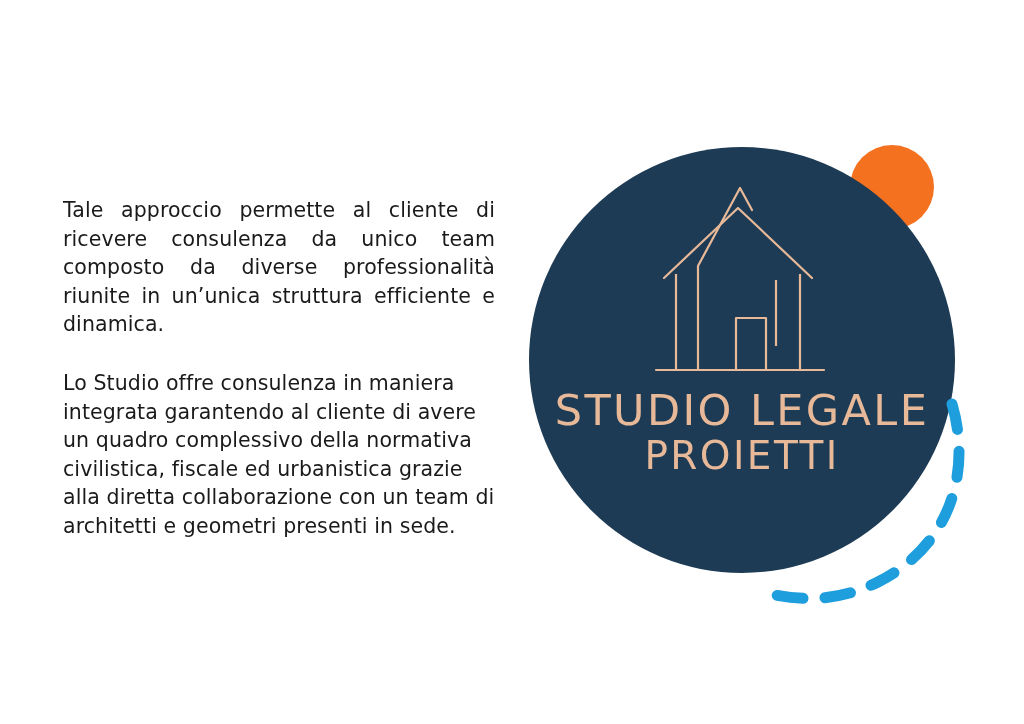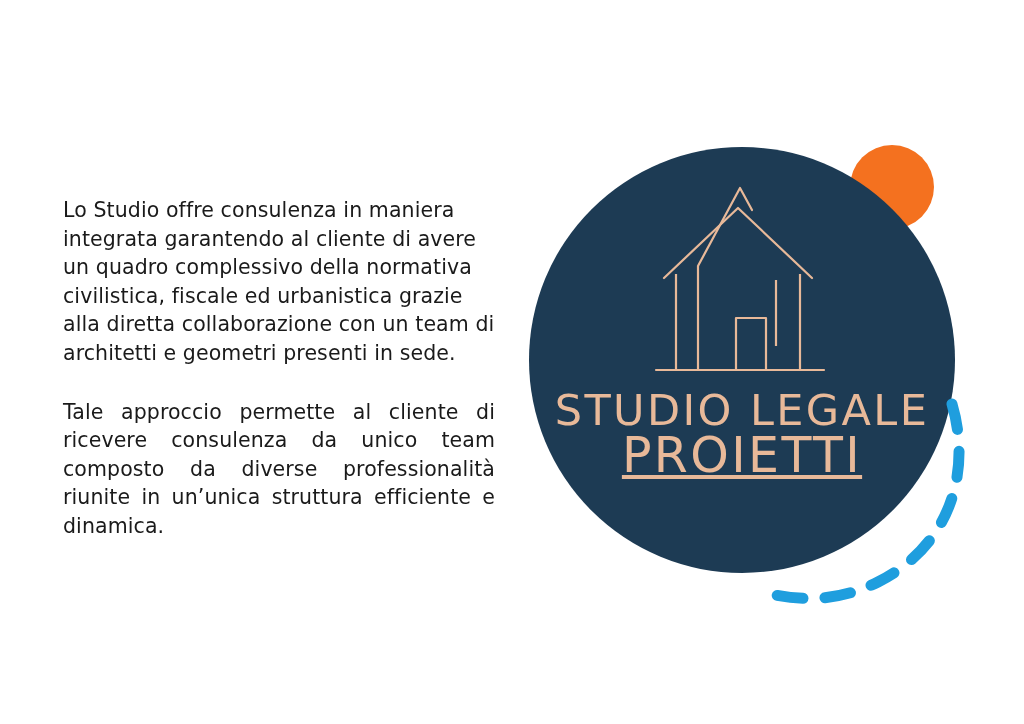--- a/index.html
+++ b/index.html
@@ -81,44 +81,43 @@
     text-align: center;
     color: #e8b999;
   }
   .logo-line1 {
     font-size: 43px;
     letter-spacing: 2.4px;
     line-height: 40px;
     font-weight: 400;
   }
   .logo-line2 {
-    font-size: 49px;
+    font-size: 39px;
     letter-spacing: 2.4px;
     line-height: 56px;
     font-weight: 400;
     margin-top: -2px;
-    text-decoration: underline;
   }
 
   
   .dash-arc {
     position: absolute;
     left: 700px;
     top: 380px;
     width: 300px;
     height: 260px;
     pointer-events: none;
   }
 </style>
 </head>
 <body>
 
 <div class="text-column">
+  <p class="para justified">Tale approccio permette al cliente di ricevere consulenza da unico team composto da diverse professionalità riunite in un’unica struttura efficiente e dinamica.</p>
   <p class="para">Lo Studio offre consulenza in maniera integrata garantendo al cliente di avere un quadro complessivo della normativa civilistica, fiscale ed urbanistica grazie alla diretta collaborazione con un team di architetti e geometri presenti in sede.</p>
-  <p class="para justified">Tale approccio permette al cliente di ricevere consulenza da unico team composto da diverse professionalità riunite in un’unica struttura efficiente e dinamica.</p>
 </div>
 
 <div class="logo-area">
 
   <div class="orange-dot"></div>
 
   <div class="logo-circle"></div>
 
   <div class="house-mark">
     <svg width="200" height="220" viewBox="0 0 200 220" fill="none" xmlns="http://www.w3.org/2000/svg">

